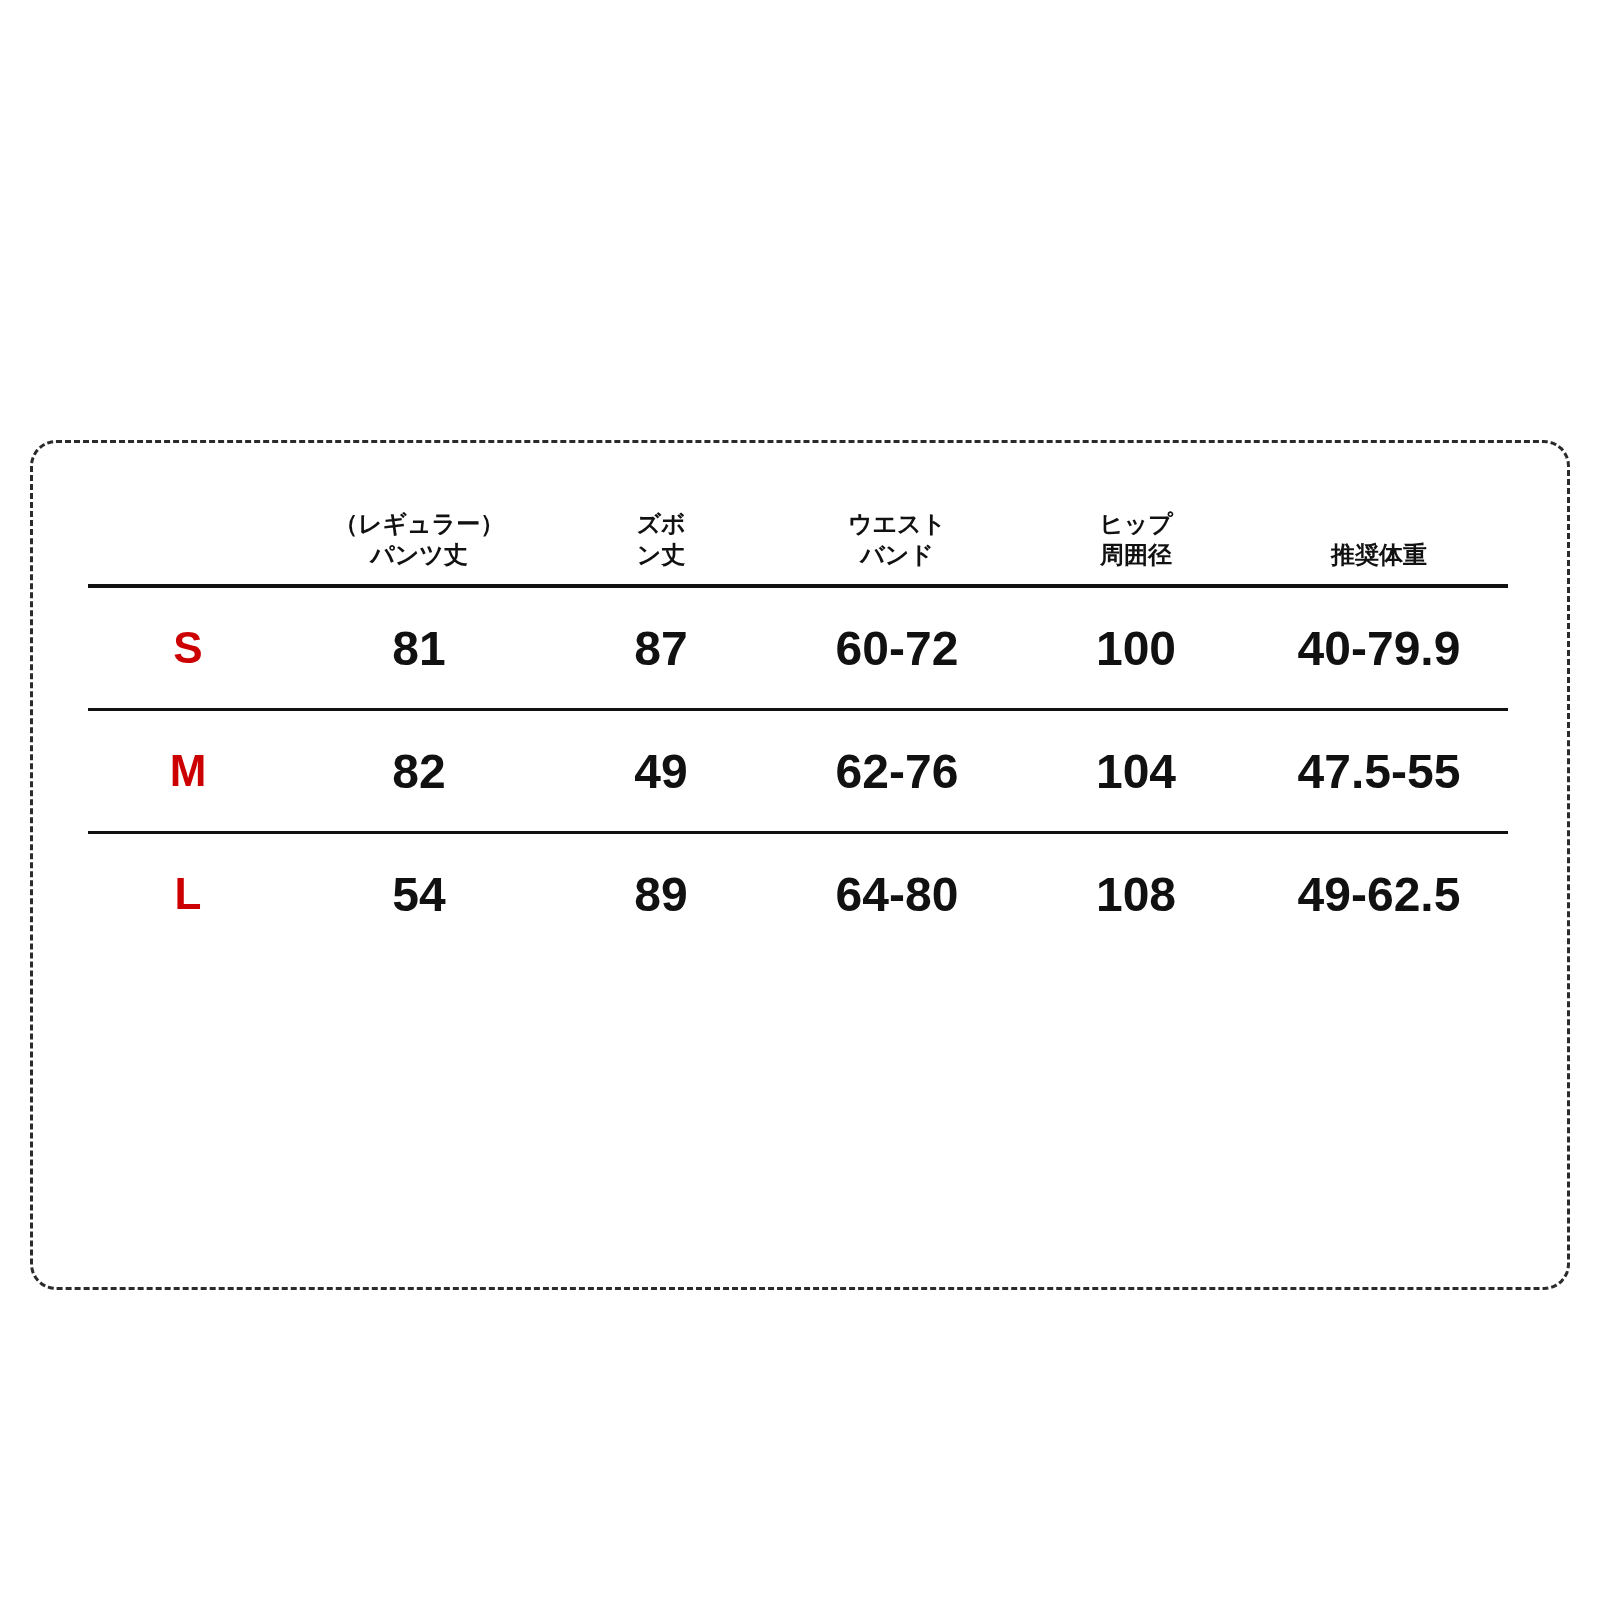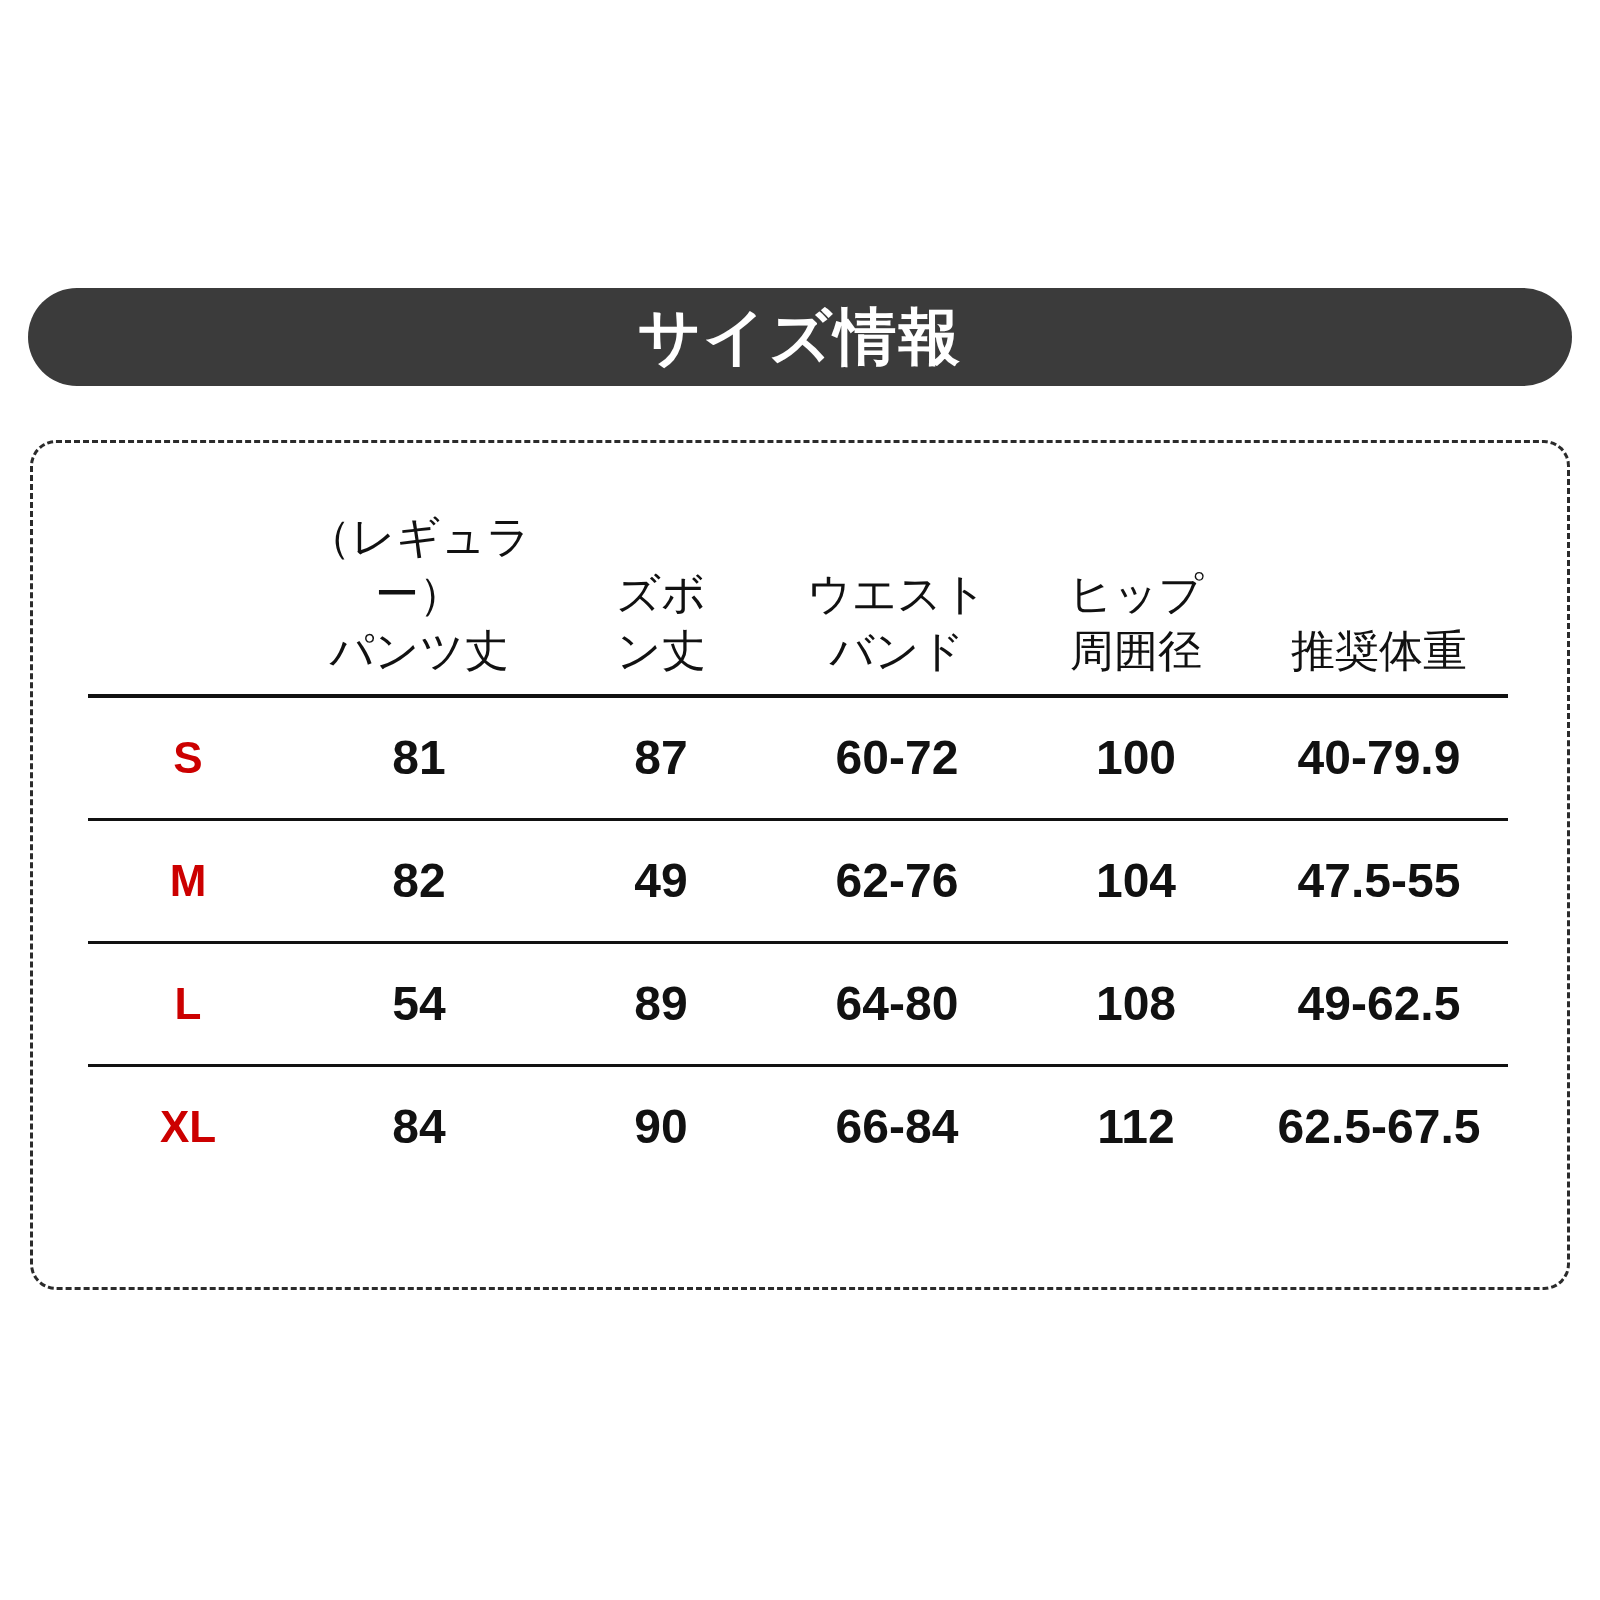--- a/index.html
+++ b/index.html
@@ -69,22 +69,22 @@
     table-layout: fixed;
   }
   table.size-table col.c-size   { width: 200px; }
   table.size-table col.c-1      { width: 262px; }
   table.size-table col.c-2      { width: 222px; }
   table.size-table col.c-3      { width: 250px; }
   table.size-table col.c-4      { width: 228px; }
   table.size-table col.c-5      { width: 258px; }
 
   table.size-table thead th {
-    font-size: 44px;
-    font-weight: normal;
+    font-size: 24px;
+    font-weight: bold;
     color: #111111;
     text-align: center;
     vertical-align: bottom;
     padding: 0 0 14px 0;
     line-height: 1.30;
     border-bottom: 4px solid #111111;
   }
   table.size-table thead th.blank-head {
     border-bottom: 4px solid #111111;
   }
@@ -119,23 +119,20 @@
     color: #111111;
     text-align: center;
     white-space: nowrap;
   }
 </style>
 </head>
 <body>
 
 <div class="page">
 
-  <div class="title-banner">
-    <span class="title-text">サイズ情報</span>
-  </div>
 
   <div class="dashed-panel"></div>
 
   <div class="table-wrap">
     <table class="size-table">
       <colgroup>
         <col class="c-size">
         <col class="c-1">
         <col class="c-2">
         <col class="c-3">
@@ -185,26 +182,18 @@
           <td>47.5-55</td>
         </tr>
         <tr>
           <td class="size-cell">L</td>
           <td>54</td>
           <td>89</td>
           <td>64-80</td>
           <td>108</td>
           <td>49-62.5</td>
         </tr>
-        <tr>
-          <td class="size-cell">XL</td>
-          <td>84</td>
-          <td>90</td>
-          <td>66-84</td>
-          <td>112</td>
-          <td>62.5-67.5</td>
-        </tr>
       </tbody>
     </table>
   </div>
 
 
 </div>
 
 </body></html>

